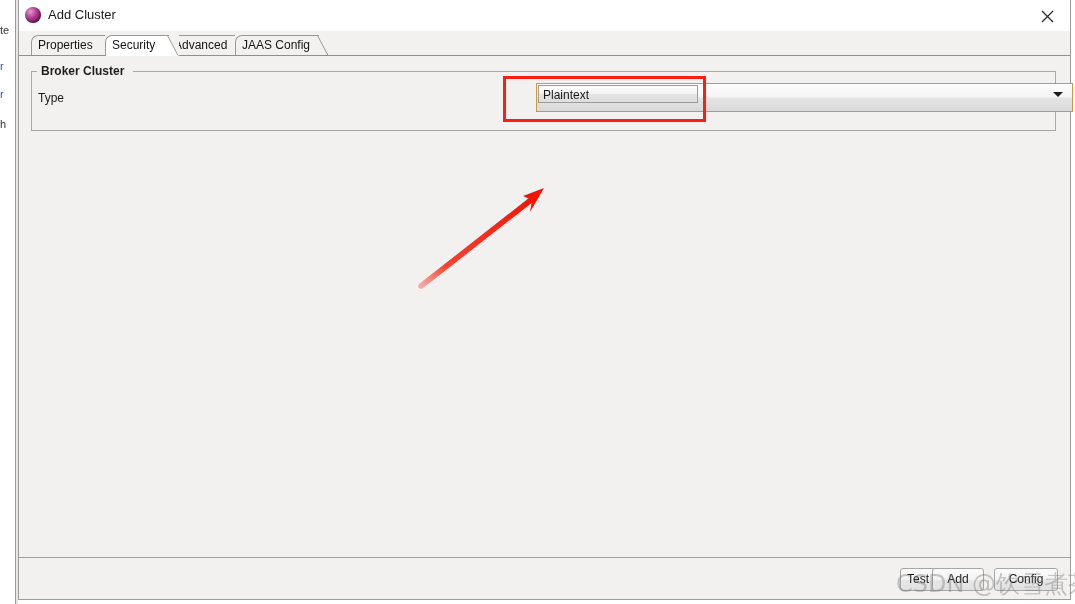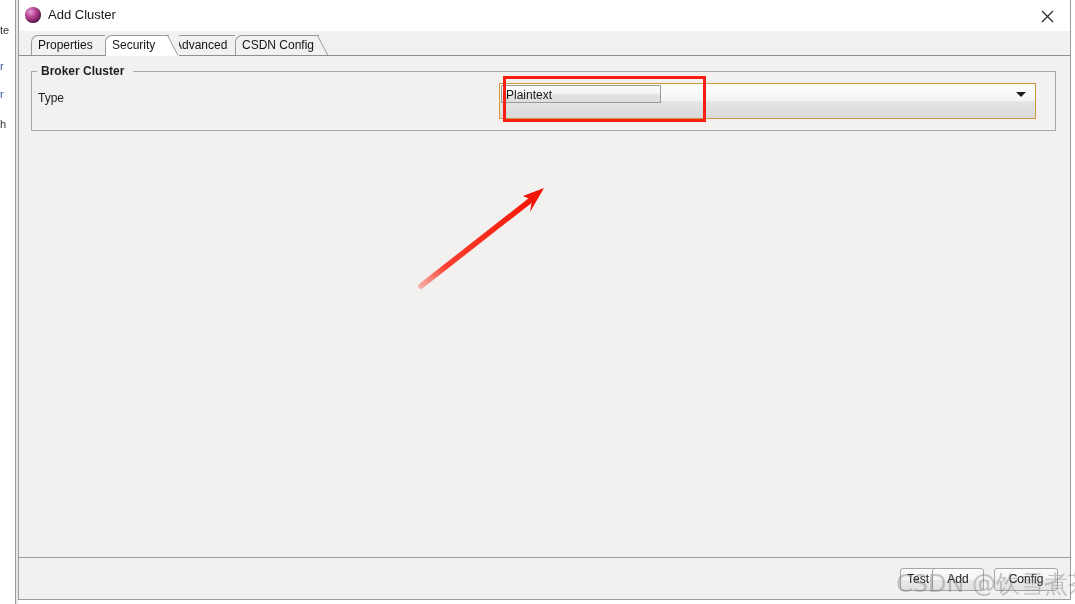--- a/index.html
+++ b/index.html
@@ -194,23 +194,23 @@
     position: absolute;
     left: 7px; top: 27px;
     font-size: 12px;
     color: #1a1a1a;
     font-family: "Liberation Sans", sans-serif;
   }
 
   
   #type-combo {
     position: absolute;
-    left: 468px; top: 19px;
+    left: 505px; top: 19px;
     width: 537px;
-    height: 36px;
+    height: 29px;
     box-sizing: border-box;
     border: 1px solid #cc9a3c;
     background: linear-gradient(to bottom, #fdfdfd 0%, #f4f4f4 48%, #e5e5e5 52%, #d9d9d9 100%);
     cursor: pointer;
   }
   #combo-inner {
     position: absolute;
     left: 1px; top: 1px;
     width: 160px;
     height: 18px;
@@ -361,21 +361,21 @@
       <div class="tab-label">Advanced</div>
     </div>
 
     <div class="tab" style="left:216px;width:94px">
       <div class="tab-body" style="width:84px"></div>
       <div class="tab-slant" style="left:82px">
         <svg width="12" height="21" viewBox="0 0 12 21">
           <path d="M0.5 0.5 L11 20.5" stroke="#9a9a9a" stroke-width="1" fill="none"></path>
         </svg>
       </div>
-      <div class="tab-label">CSDN Config</div>
+      <div class="tab-label">JAAS Config</div>
     </div>
 
   </div>
   <div id="tab-underline"></div>
 
   <div id="content-panel">
 
     <div id="broker-group">
       <div id="group-border"></div>
       <div id="group-border-top-left"></div>

